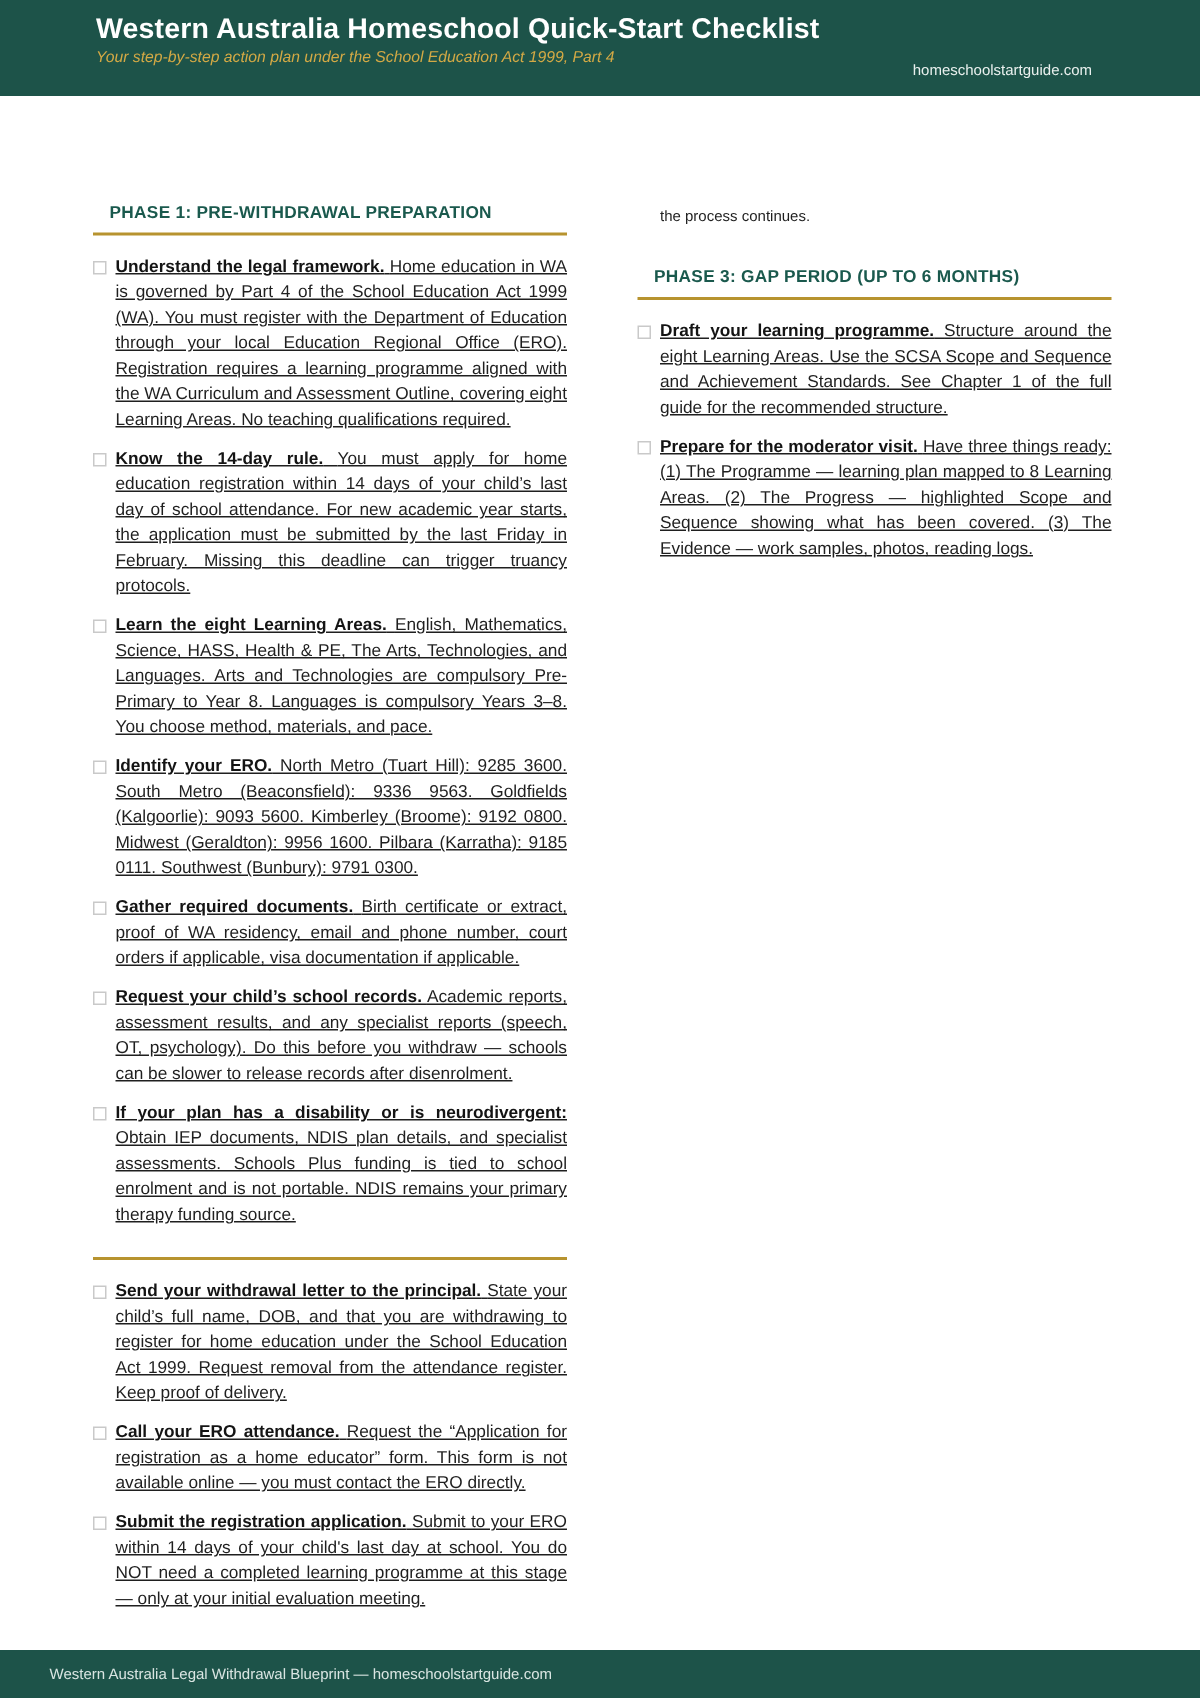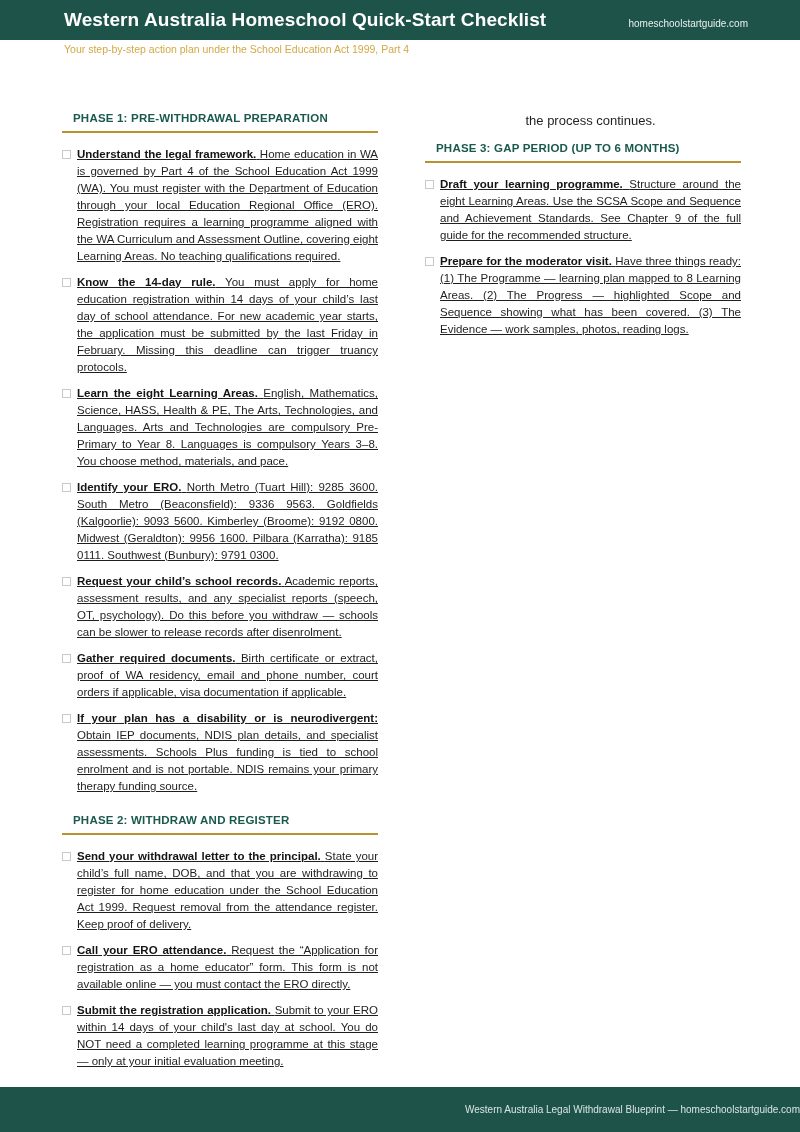--- a/index.html
+++ b/index.html
@@ -9,39 +9,40 @@
     width: 800px;
     height: 1132px;
     background: #ffffff;
     font-family: "Liberation Sans", sans-serif;
     overflow: hidden;
   }
   
   .header {
     position: relative;
     width: 100%;
-    height: 40px;
+    height: 64px;
     background: #1d5349;
     padding: 9px 64px 0 64px;
   }
   .header-title {
     color: #ffffff;
     font-size: 19px;
     font-weight: 700;
     letter-spacing: 0.1px;
     line-height: 22px;
   }
   .header-subtitle {
     color: #d3a945;
     font-size: 10.5px;
-    margin-top: 12px;
+    margin-top: 1px;
+    font-style: italic;
   }
   .header-site {
     position: absolute;
-    right: 52px;
+    right: 72px;
     bottom: 11px;
     color: #e9f0ee;
     font-size: 10px;
   }
   
   .content {
     display: flex;
     padding: 72px 60px 0 62px;
     gap: 47px;
   }
@@ -75,35 +76,35 @@
     top: 3.5px;
     width: 9px;
     height: 9px;
     border: 1px solid #c9c9c9;
     background: #ffffff;
     display: inline-block;
   }
   .item b { font-weight: 700; color: #141414; }
   .continuation {
     padding-left: 15px;
-    font-size: 13px;
+    font-size: 10px;
     line-height: 17px;
     color: #1f1f1f;
-    margin-bottom: 13px;
-    text-align: center;
+    margin-bottom: 26px;
   }
   
   .footer {
     position: absolute;
     left: 0; right: 0; bottom: 0;
-    height: 45px;
+    height: 32px;
     background: #1d5349;
     display: flex;
     align-items: center;
-    justify-content: flex-end;
+    justify-content: flex-start;
+    padding-left: 33px;
   }
   .footer-text { color: #d9e5e2; font-size: 10px; }
 </style>
 </head>
 <body>
 
 <div class="header">
   <div class="header-title">Western Australia Homeschool Quick-Start Checklist</div>
   <div class="header-subtitle">Your step-by-step action plan under the School Education Act 1999, Part 4</div>
   <div class="header-site">homeschoolstartguide.com</div>
@@ -132,37 +133,36 @@
         <b>Learn the eight Learning Areas.</b>
         <span>English, Mathematics, Science, HASS, Health &amp; PE, The Arts, Technologies, and Languages.  Arts and Technologies are compulsory Pre-Primary to Year 8.  Languages is compulsory Years 3–8.  You choose method, materials, and pace.</span>
       </div>
       <div class="item">
         <span class="cb"></span>
         <b>Identify your ERO.</b>
         <span>North Metro (Tuart Hill):  9285 3600.  South Metro (Beaconsfield): 9336 9563.  Goldfields (Kalgoorlie): 9093 5600.  Kimberley (Broome): 9192 0800. Midwest (Geraldton): 9956 1600.  Pilbara (Karratha): 9185 0111. Southwest (Bunbury): 9791 0300.</span>
       </div>
       <div class="item">
         <span class="cb"></span>
+        <b>Gather required documents.</b>
+        <span>Birth certificate or extract, proof of WA residency, email and phone number, court orders if applicable, visa documentation if applicable.</span>
+      </div>
+      <div class="item">
+        <span class="cb"></span>
         <b>Request your child’s school records.</b>
         <span>Academic reports, assessment results, and any specialist reports (speech, OT, psychology).  Do this before you withdraw — schools can be slower to release records after disenrolment.</span>
       </div>
       <div class="item">
         <span class="cb"></span>
-        <b>Gather required documents.</b>
-        <span>Birth certificate or extract, proof of WA residency, email and phone number, court orders if applicable, visa documentation if applicable.</span>
-      </div>
-      <div class="item">
-        <span class="cb"></span>
         <b>If your plan has a disability or is neurodivergent:</b>
         <span>Obtain IEP documents, NDIS plan details, and specialist assessments.   Schools Plus funding is tied to school enrolment and is not portable.  NDIS remains your primary therapy funding source.</span>
       </div>
     </div>
 
     <div class="phase-block">
-      <div class="phase-title">PHASE 2: WITHDRAW AND REGISTER</div>
       <hr class="phase-rule">
 
       <div class="item">
         <span class="cb"></span>
         <b>Send your withdrawal letter to the principal.</b>
         <span>State your child’s full name, DOB, and that you are withdrawing to register for home education under the School Education Act 1999.  Request removal from the attendance register.  Keep proof of delivery.</span>
       </div>
       <div class="item">
         <span class="cb"></span>
         <b>Call your ERO attendance.</b>
@@ -181,21 +181,21 @@
 
     <div class="continuation">the process continues.</div>
 
     <div class="phase-block">
       <div class="phase-title">PHASE 3: GAP PERIOD (UP TO 6 MONTHS)</div>
       <hr class="phase-rule">
 
       <div class="item">
         <span class="cb"></span>
         <b>Draft your learning programme.</b>
-        <span>Structure around the eight Learning Areas.  Use the SCSA Scope and Sequence and Achievement Standards.  See Chapter 9 of the full guide for the recommended structure.</span>
+        <span>Structure around the eight Learning Areas.  Use the SCSA Scope and Sequence and Achievement Standards.  See Chapter 1 of the full guide for the recommended structure.</span>
       </div>
       <div class="item">
         <span class="cb"></span>
         <b>Prepare for the moderator visit.</b>
         <span>Have three things ready:  (1) The Programme — learning plan mapped to 8 Learning Areas.  (2) The Progress — highlighted Scope and Sequence showing what has been covered. (3) The Evidence — work samples, photos, reading logs.</span>
       </div>
     </div>
   </div>
 </div>
 

